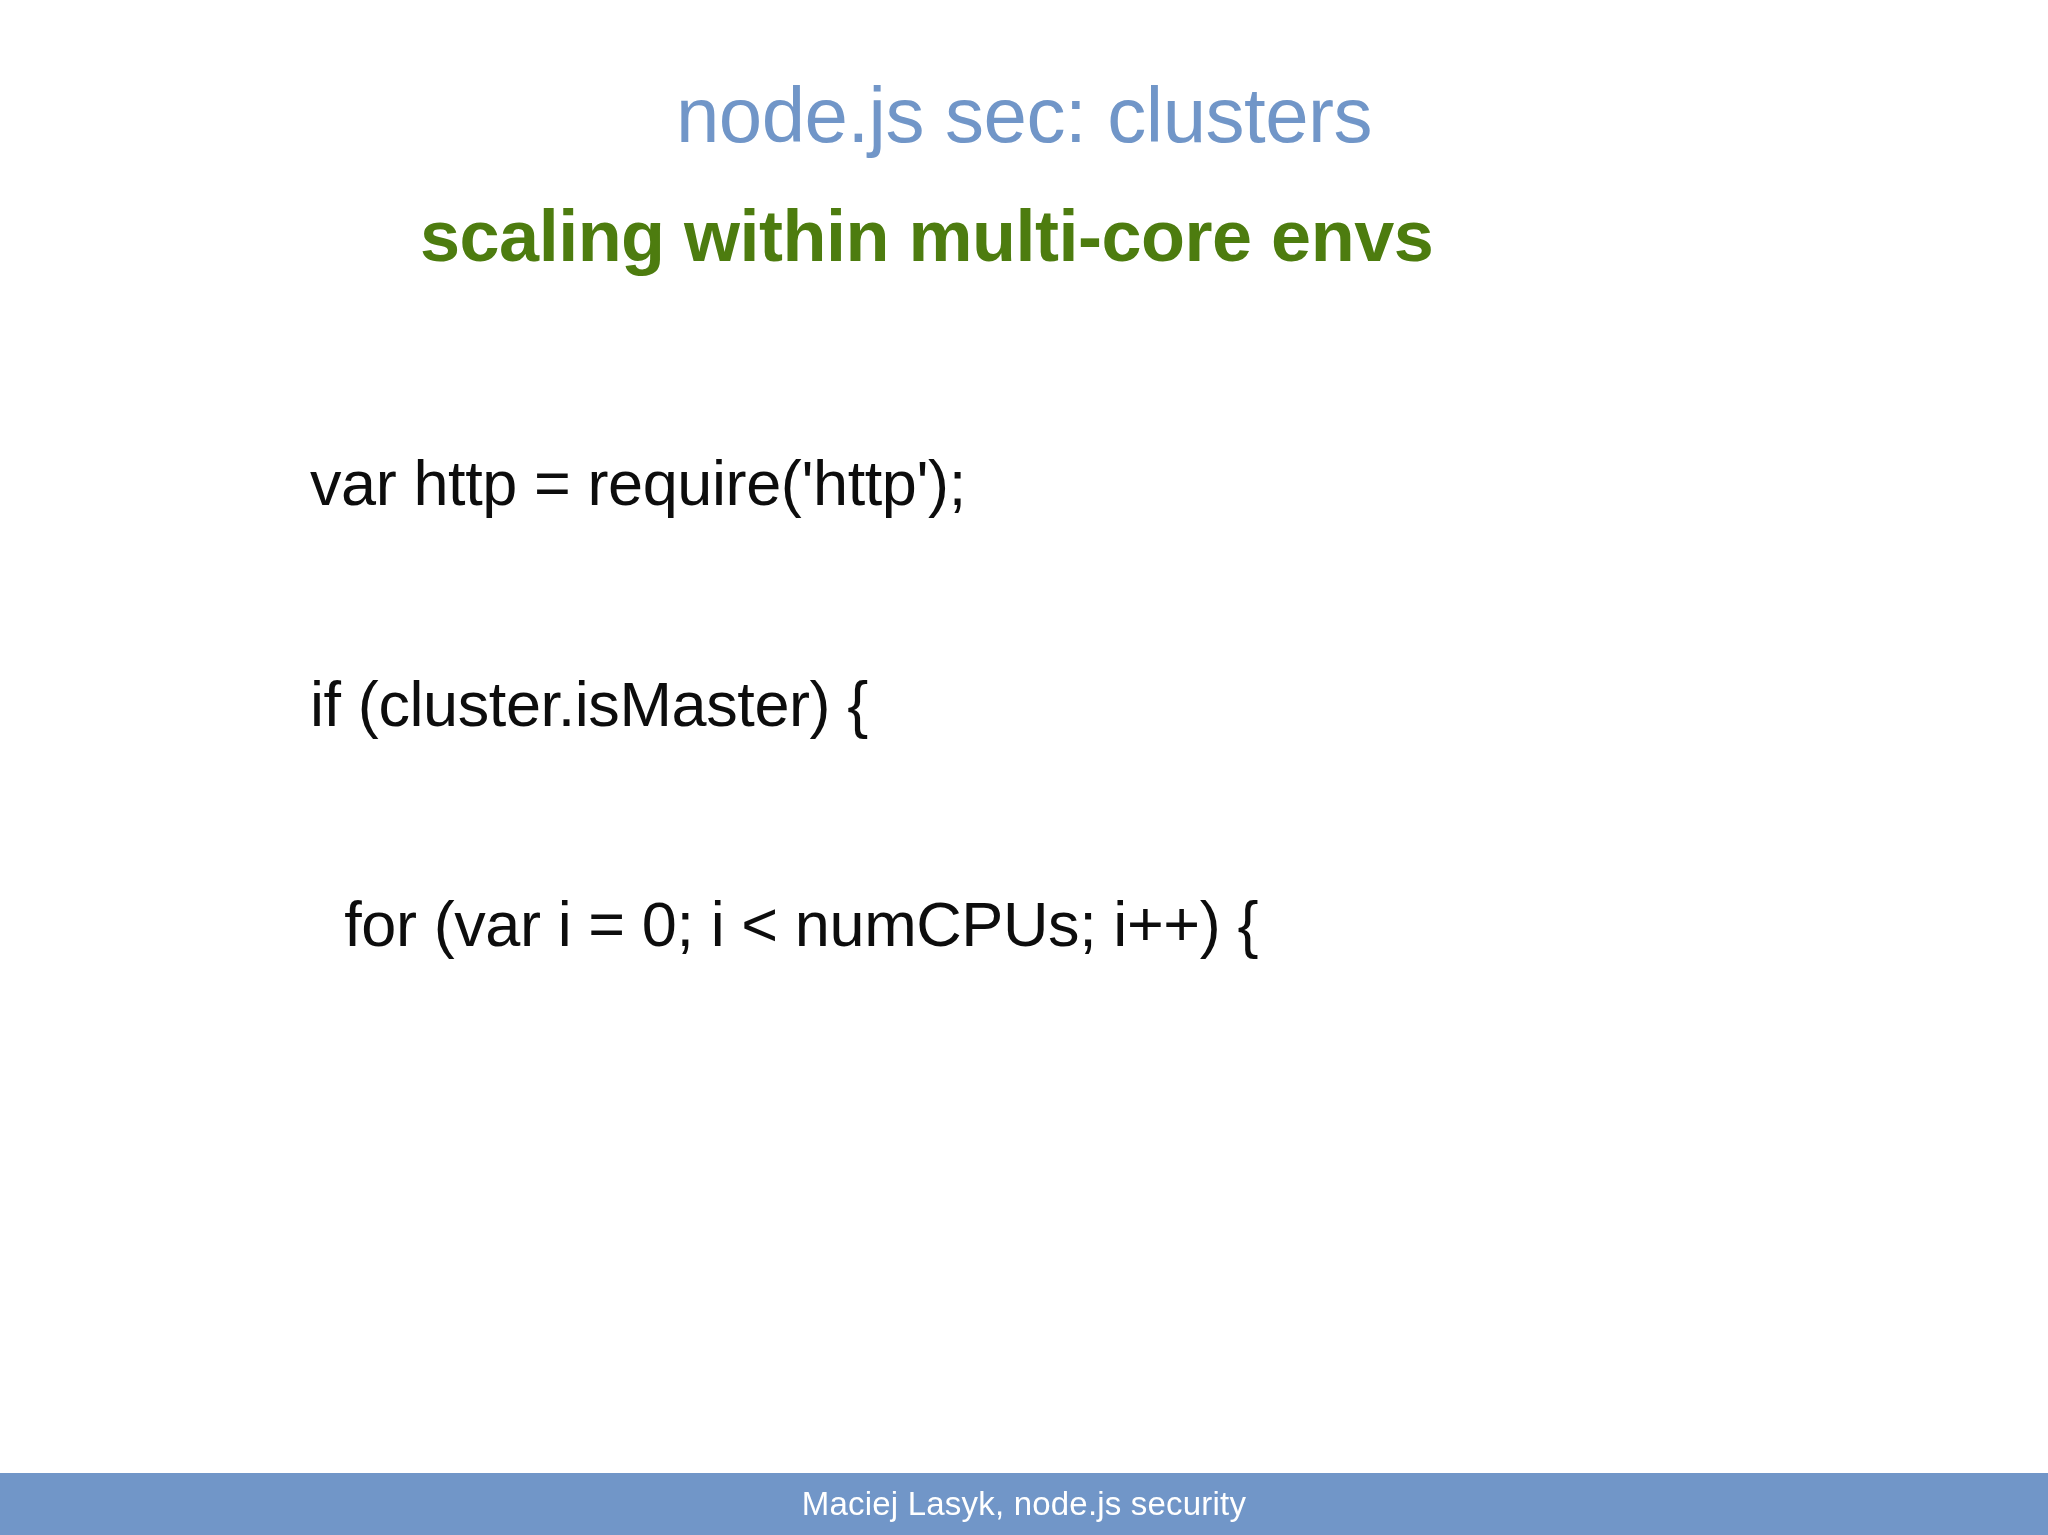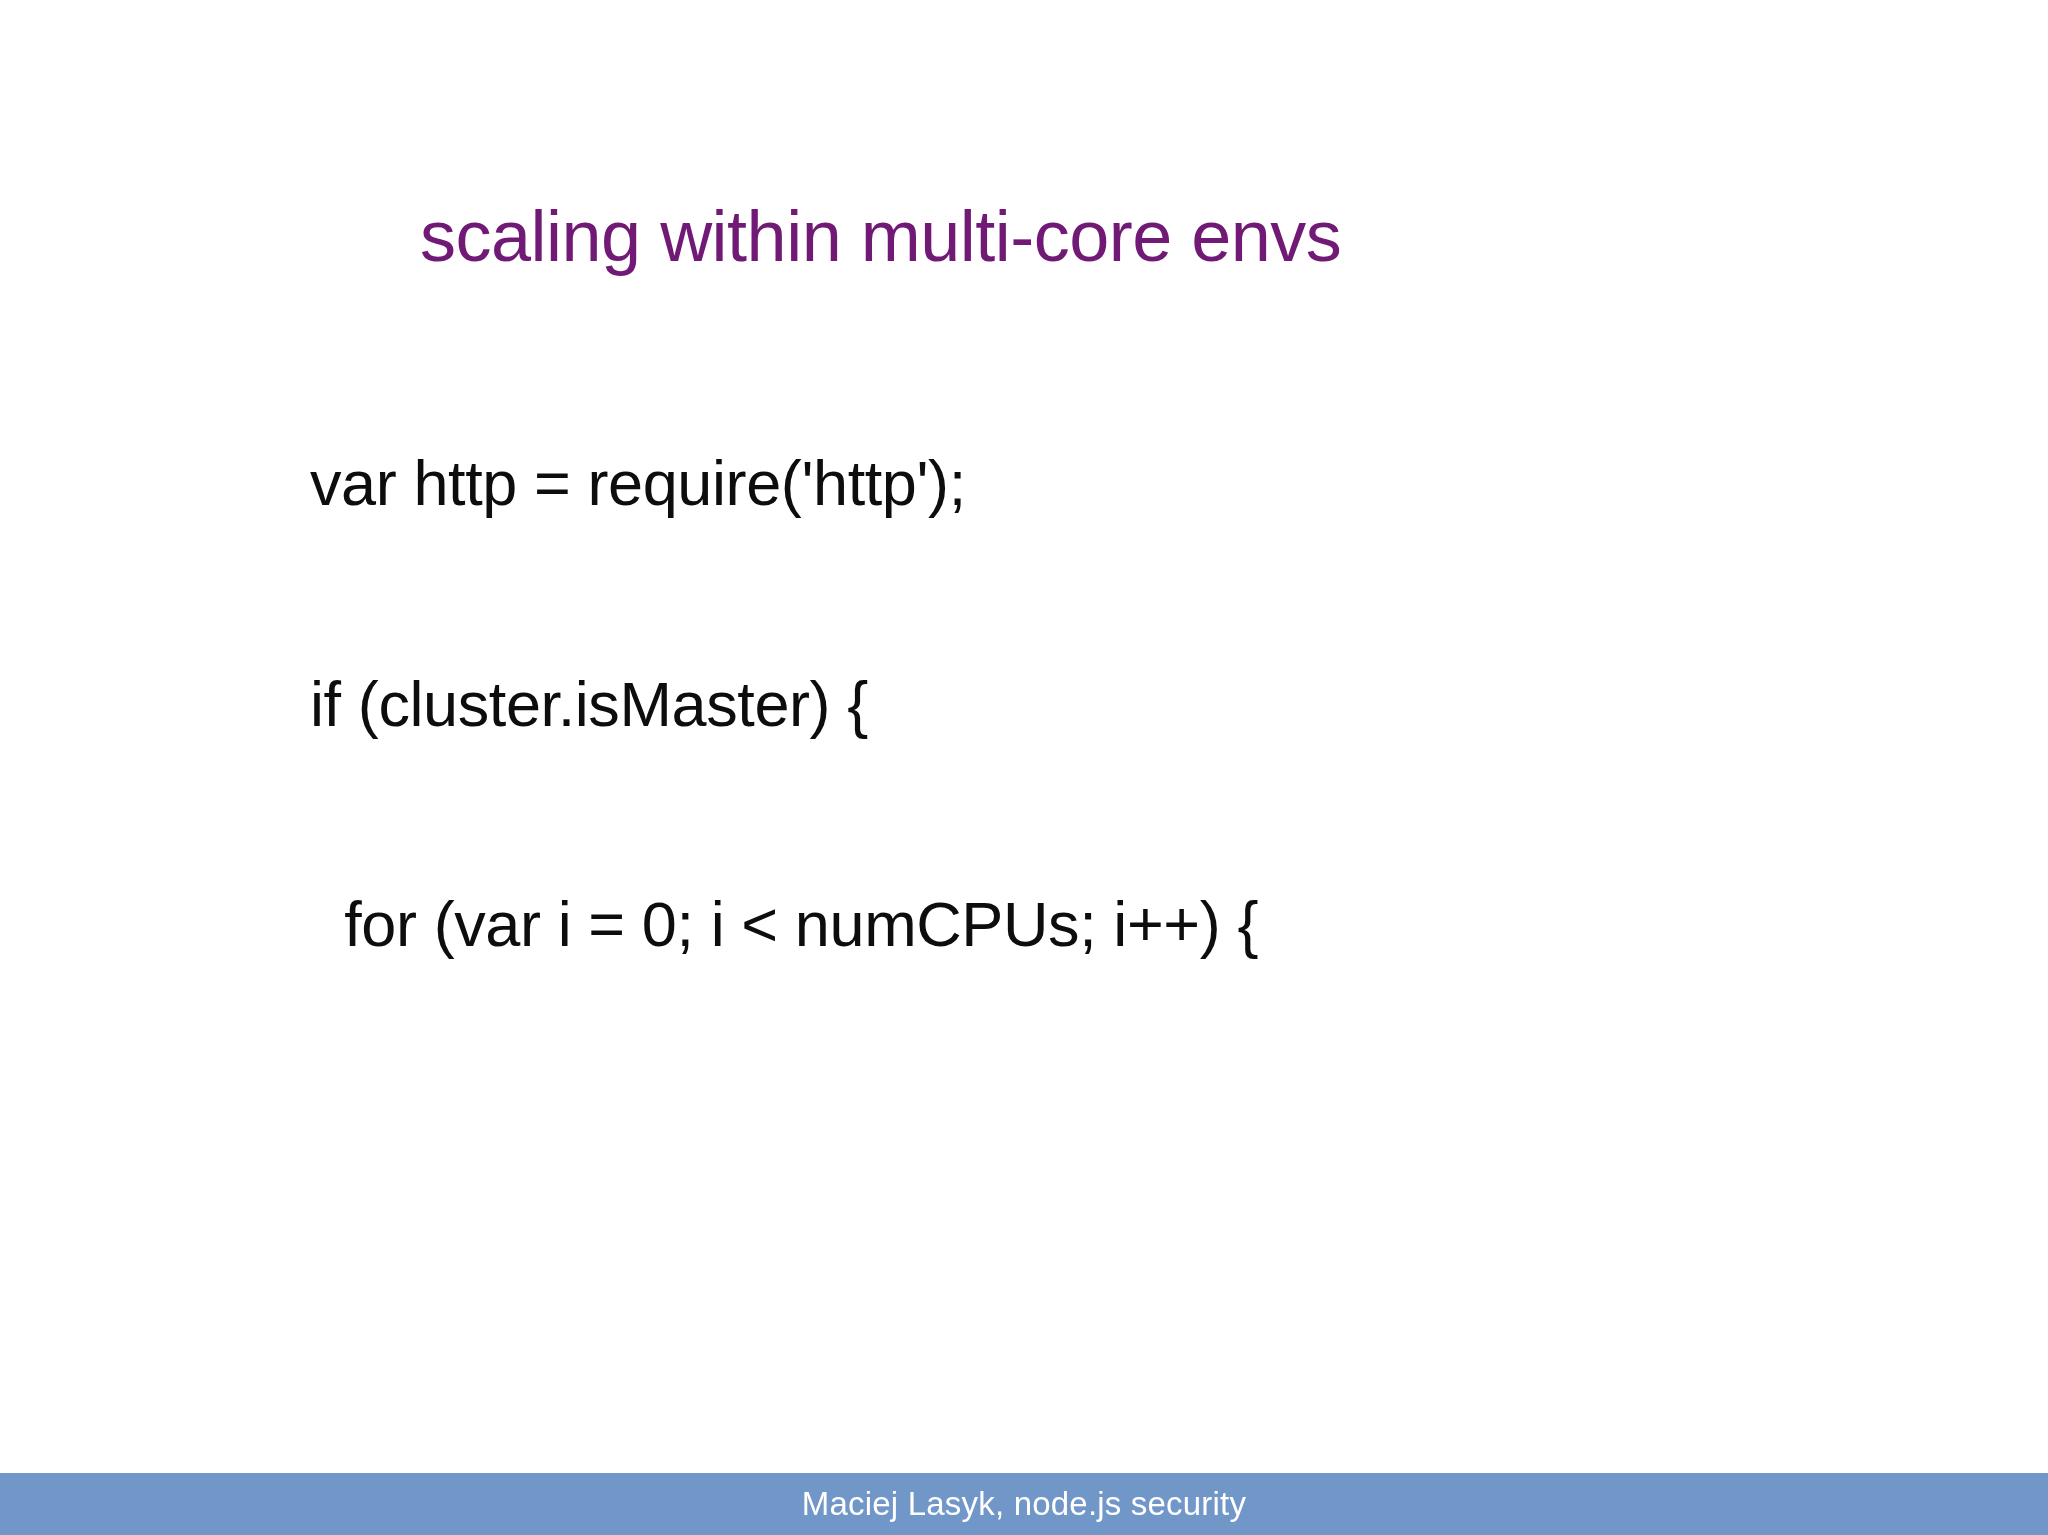--- a/index.html
+++ b/index.html
@@ -36,24 +36,24 @@
     font-weight: 400;
     letter-spacing: -0.5px;
     white-space: pre;
   }
 
   
   .slide-subtitle {
     position: absolute;
     left: 420px;
     top: 196px;
-    color: #701a75;
+    color: #4d7c0f;
     font-size: 72px;
     line-height: 80px;
-    font-weight: 400;
+    font-weight: 700;
     letter-spacing: -0.5px;
     white-space: pre;
   }
 
   
   .code-block {
     position: absolute;
     left: 310px;
     top: 300px;
     width: 1700px;
@@ -93,20 +93,21 @@
     font-weight: 400;
     letter-spacing: 0.2px;
     white-space: pre;
   }
 </style>
 </head>
 <body>
 
 <div id="slide">
 
+  <div class="slide-title">node.js sec: clusters</div>
 
   <div class="slide-subtitle">scaling within multi-core envs</div>
 
   <div class="code-block">
     <div class="code-line">var http = require('http');</div>
     <div class="code-line">if (cluster.isMaster) {</div>
     <div class="code-line">  for (var i = 0; i &lt; numCPUs; i++) {</div>
     
     
     

